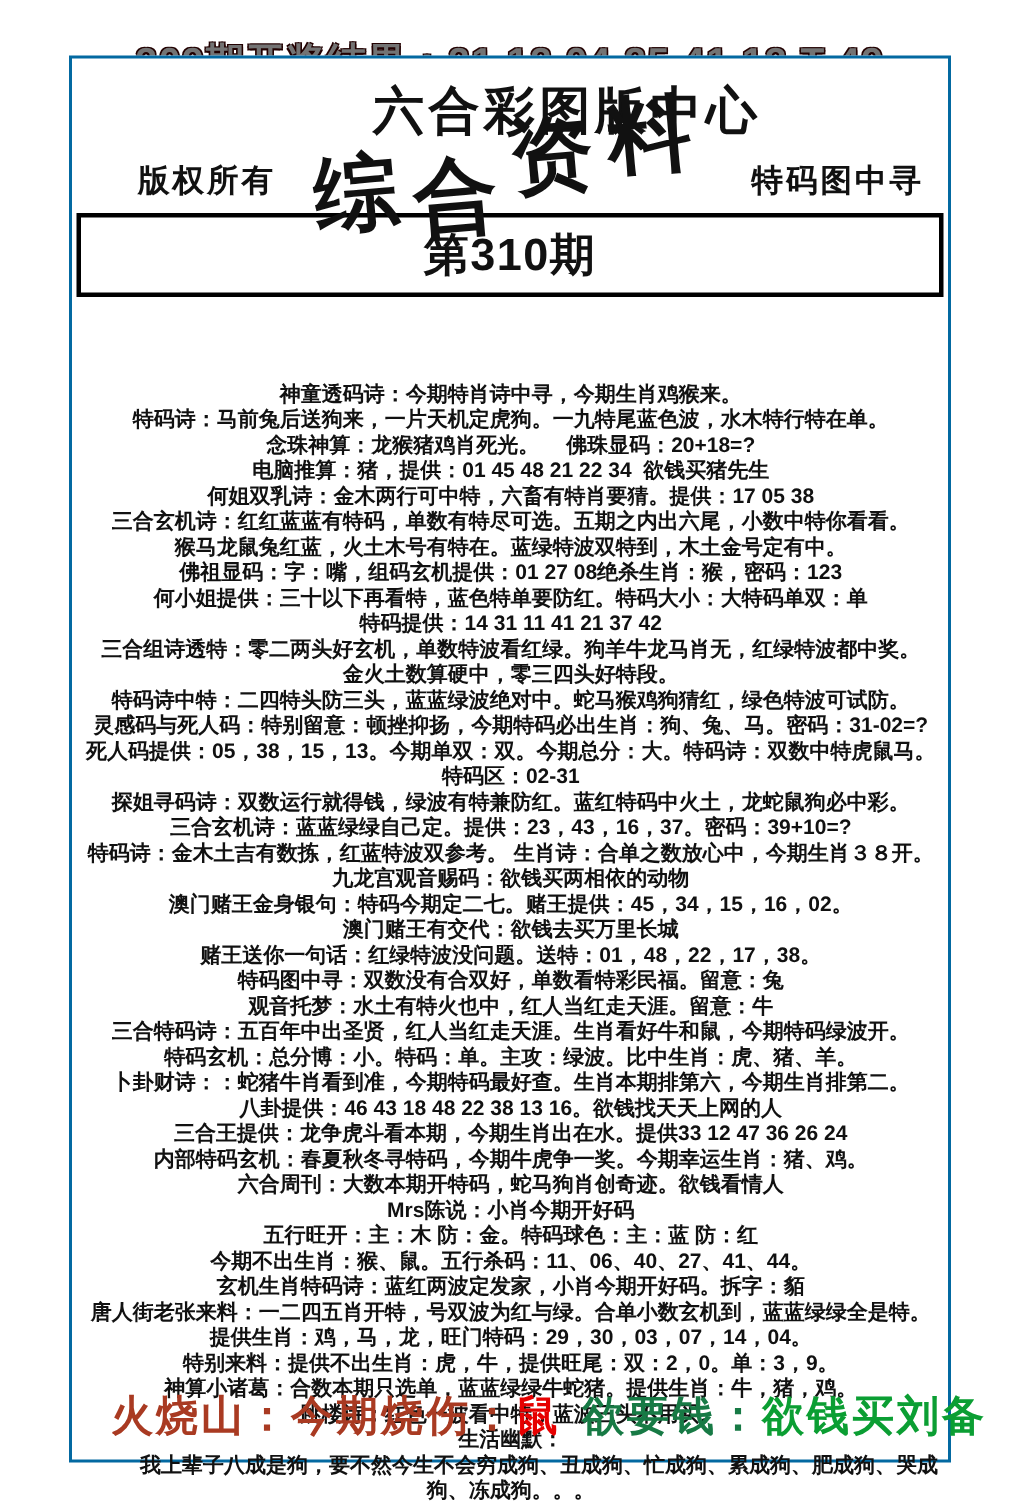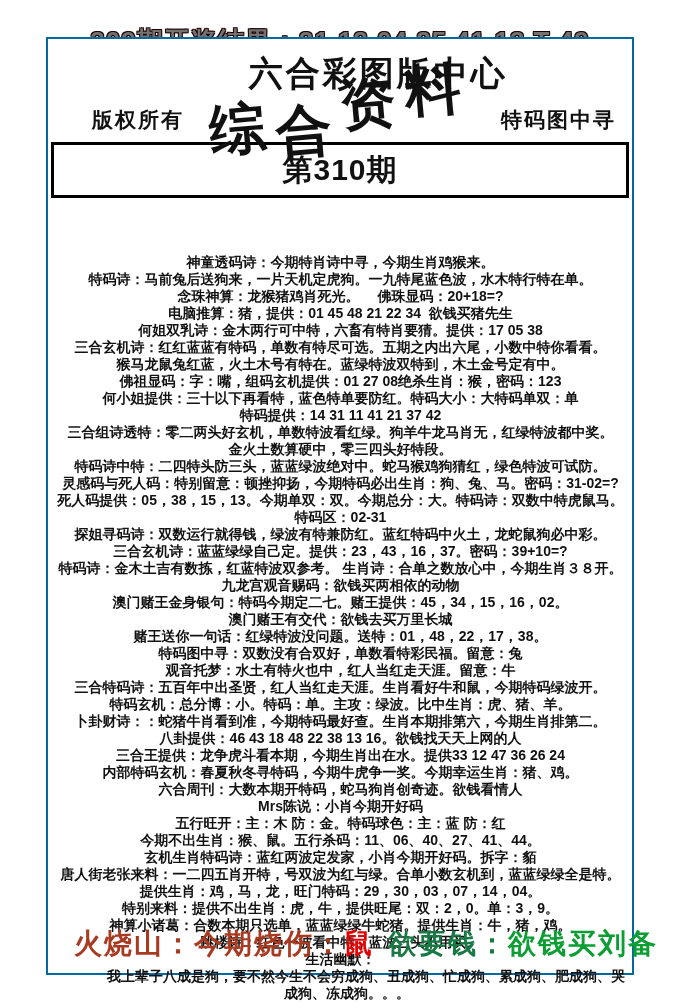--- a/index.html
+++ b/index.html
@@ -70,21 +70,21 @@
   }
   .issue-title { font-size:30px; font-weight:900; letter-spacing:1px; }
 
   
   .body-lines {
     padding:5px 6px 0 7px;
     font-size:14px; font-weight:600; line-height:17px;
     white-space:pre-wrap;
   }
   .body-line { white-space:pre-wrap;text-align:center; }
-  .humor-text { text-indent:2.7em;margin-left:13px; }
+  .humor-text { text-indent:2.7em; }
 
   
   .footer-line {
     position:absolute; left:26px; bottom:10px;
     font-size:28px; font-weight:900; letter-spacing:2px;
     white-space:nowrap;
   }
   .fire-label  { color:#a93a22; }
   .fire-value  { color:#e60000; }
   .money-label { color:#177a45; margin-left:14px; }

